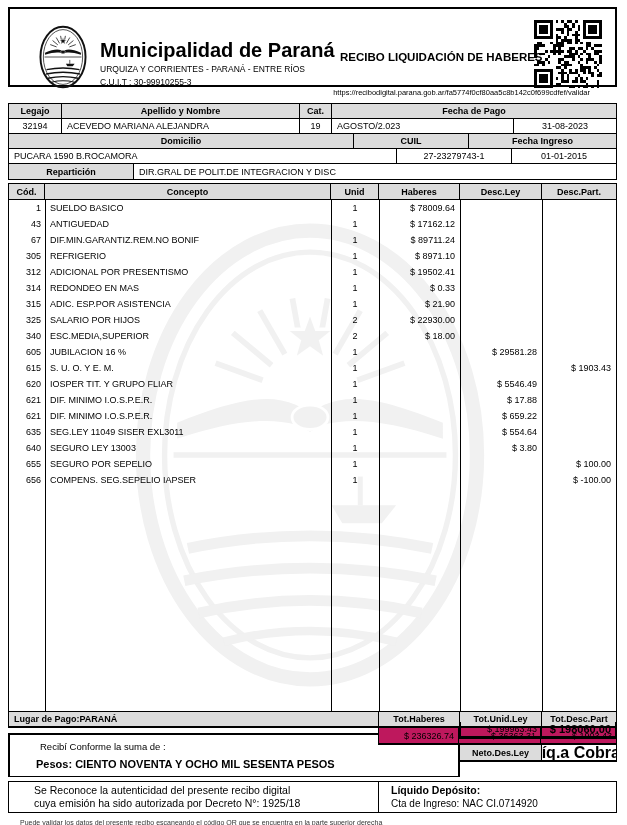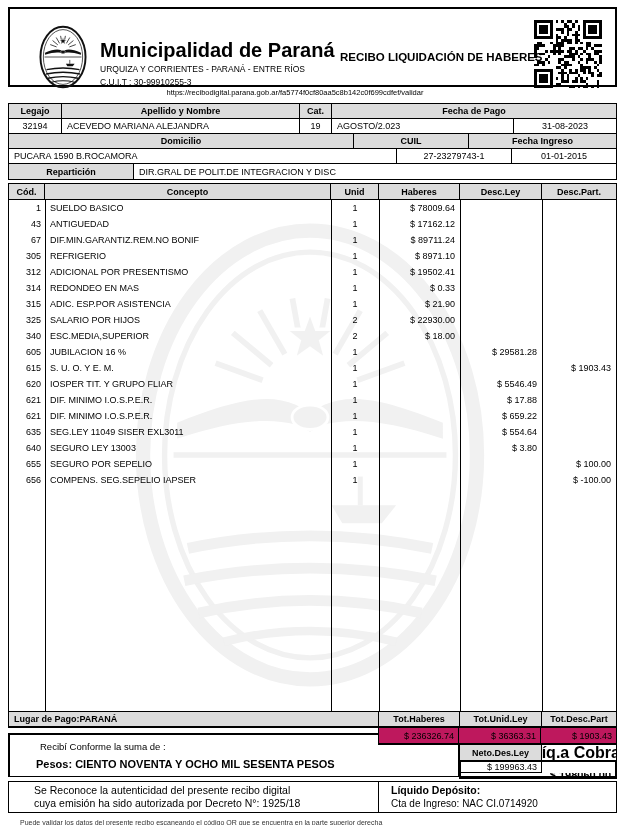--- a/index.html
+++ b/index.html
@@ -8,21 +8,21 @@
   .abs{position:absolute;}
   .b{font-weight:bold;}
   
   #header-box{left:8px;top:7px;width:609px;height:80px;border:2px solid #000;box-sizing:border-box;background:#fff;}
   #seal{left:24px;top:16px;width:58px;height:64px;}
   #org-name{left:90px;top:30px;font-size:20px;font-weight:bold;letter-spacing:0px;}
   #org-address{left:90px;top:55px;font-size:8.5px;}
   #org-cuit{left:90px;top:68px;font-size:8.5px;}
   #doc-title{left:330px;top:42px;width:240px;font-size:11.5px;font-weight:bold;}
   #qr{right:13px;top:11px;width:68px;height:68px;}
-  #validation-url{left:0;top:88px;width:590px;text-align:center;font-size:7.5px;}
+  #validation-url{left:0;top:88px;width:590px;text-align:right;font-size:7.5px;}
   
   .row{display:flex;box-sizing:border-box;}
   .cell{box-sizing:border-box;border-right:1px solid #000;border-bottom:1px solid #000;
         display:flex;align-items:center;justify-content:center;font-size:9px;overflow:hidden;white-space:nowrap;}
   .cell:last-child{border-right:none;}
   .hd{background:#dcdcdc;font-weight:bold;}
   .lft{justify-content:flex-start;padding-left:5px;}
   .rgt{justify-content:flex-end;padding-right:4px;}
   #info-table{left:8px;top:103px;width:609px;border:1.5px solid #000;box-sizing:border-box;background:#fff;}
   #info-table .row{height:15px;}
@@ -35,21 +35,21 @@
   .c-cod{width:36px;text-align:right;padding-right:4px;box-sizing:border-box;}
   .c-con{width:286px;padding-left:5px;box-sizing:border-box;white-space:nowrap;overflow:hidden;}
   .c-uni{width:48px;text-align:center;box-sizing:border-box;}
   .c-hab{width:81px;text-align:right;padding-right:5px;box-sizing:border-box;}
   .c-ley{width:82px;text-align:right;padding-right:5px;box-sizing:border-box;}
   .c-par{flex:1;text-align:right;padding-right:5px;box-sizing:border-box;}
   
   #lugar-row{left:8px;top:711px;width:609px;height:17px;border:1.5px solid #000;box-sizing:border-box;}
   #totvals-row{left:378px;top:728px;width:239px;height:17px;border:1px solid #000;border-top:none;box-sizing:border-box;background:#be185d;}
   #neto-row{left:459px;top:745px;width:158px;height:17px;border:1px solid #000;border-top:none;box-sizing:border-box;}
-  #netovals-row{left:459px;top:762px;width:158px;height:17px;border:2px solid #000;border-top:none;box-sizing:border-box;flex-direction:column;}
+  #netovals-row{left:459px;top:722px;width:158px;height:17px;border:2px solid #000;border-top:none;box-sizing:border-box;}
   
   .hline{position:absolute;height:1.5px;background:#000;}
   .vline2{position:absolute;width:1.5px;background:#000;}
   #recibi-text{left:40px;top:741px;font-size:9.5px;}
   #pesos-text{left:36px;top:758px;font-size:11px;font-weight:bold;}
   
   #bottom-box{left:8px;top:781px;width:609px;height:32px;border:1.5px solid #000;box-sizing:border-box;display:flex;}
   #bottom-left{width:370px;border-right:1.5px solid #000;box-sizing:border-box;padding:2px 0 0 25px;}
   #bottom-right{flex:1;padding:2px 0 0 12px;}
   #bottom-left div{font-size:10.5px;font-weight:normal;line-height:13px;}

